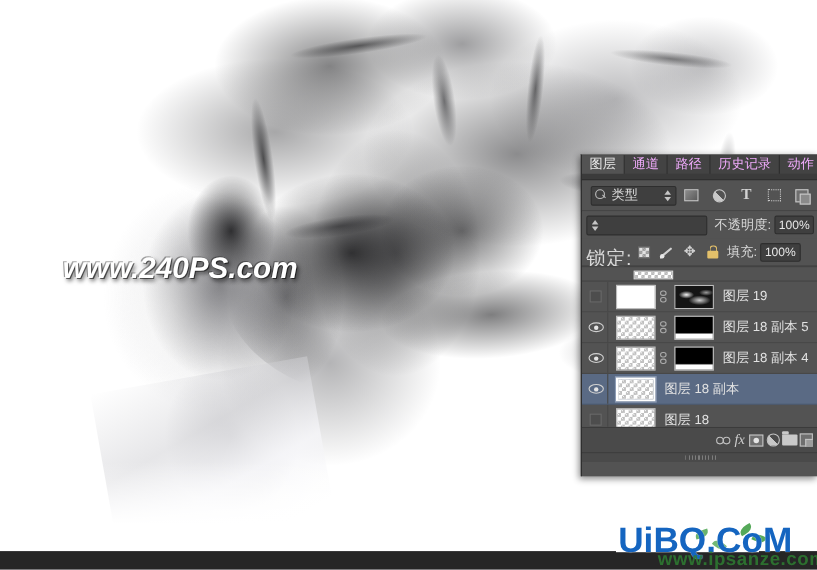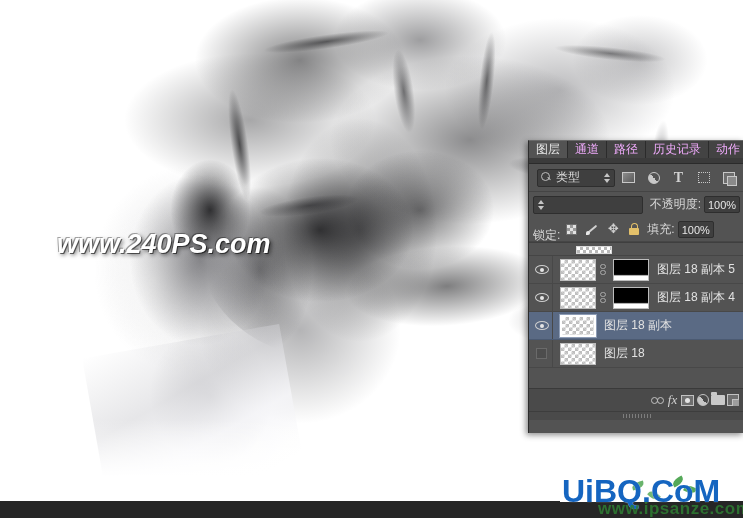--- a/index.html
+++ b/index.html
@@ -332,21 +332,21 @@
 
   
   #lock-row {
     display: flex;
     align-items: center;
     height: 24px;
     padding: 0 4px;
     background: #535353;
     border-bottom: 1px solid #464646;
   }
-  #lock-label { font-size: 12px; color: #d8d8d8; margin-right: 5px; margin-top: 12px; }
+  #lock-label { font-size: 18px; color: #d8d8d8; margin-right: 5px; margin-top: 12px; }
   #lock-icons { display: flex; align-items: center; gap: 8px; }
   .lock-icon { width: 13px; height: 13px; display: flex; align-items: center; justify-content: center; }
   .li-transparent {
     width: 11px; height: 11px;
     background:
       linear-gradient(45deg, #9a9a9a 25%, transparent 25%, transparent 75%, #9a9a9a 75%),
       linear-gradient(45deg, #9a9a9a 25%, #e2e2e2 25%, #e2e2e2 75%, #9a9a9a 75%);
     background-size: 6px 6px;
     background-position: 0 0, 3px 3px;
     border: 1px solid #6d6d6d;
@@ -744,20 +744,31 @@
       <span class="num-field">100%</span>
     </div>
 
     <div id="layer-list">
 
       <div id="partial-row">
         <span class="thumb-peek"></span>
         <span class="name-peek">&nbsp;</span>
       </div>
 
+      <div class="layer-row">
+        <span class="eye-cell">
+          <span class="eye-empty"></span>
+        </span>
+        <span class="thumb thumb-white"></span>
+        <span class="link-cell">
+          <span class="link-icon"></span>
+        </span>
+        <span class="mask-thumb mask-smoke"></span>
+        <span class="layer-name">图层 19</span>
+      </div>
 
       <div class="layer-row">
         <span class="eye-cell">
           <span class="eye-icon">
               <span class="outer"></span>
               <span class="pupil"></span>
             </span>
         </span>
         <span class="thumb thumb-checker"></span>
         <span class="link-cell">

